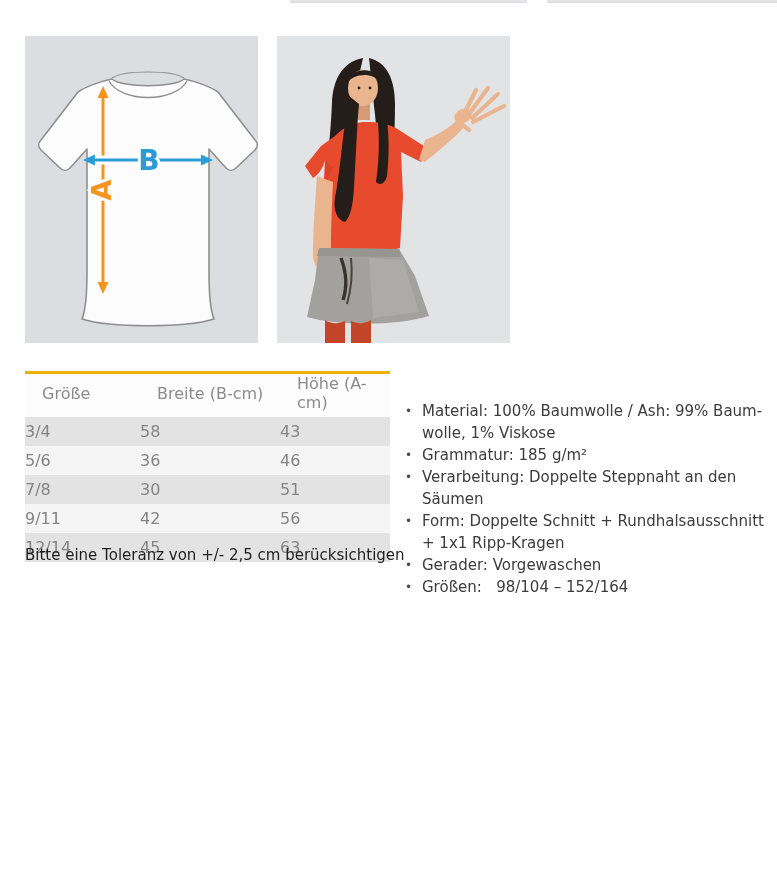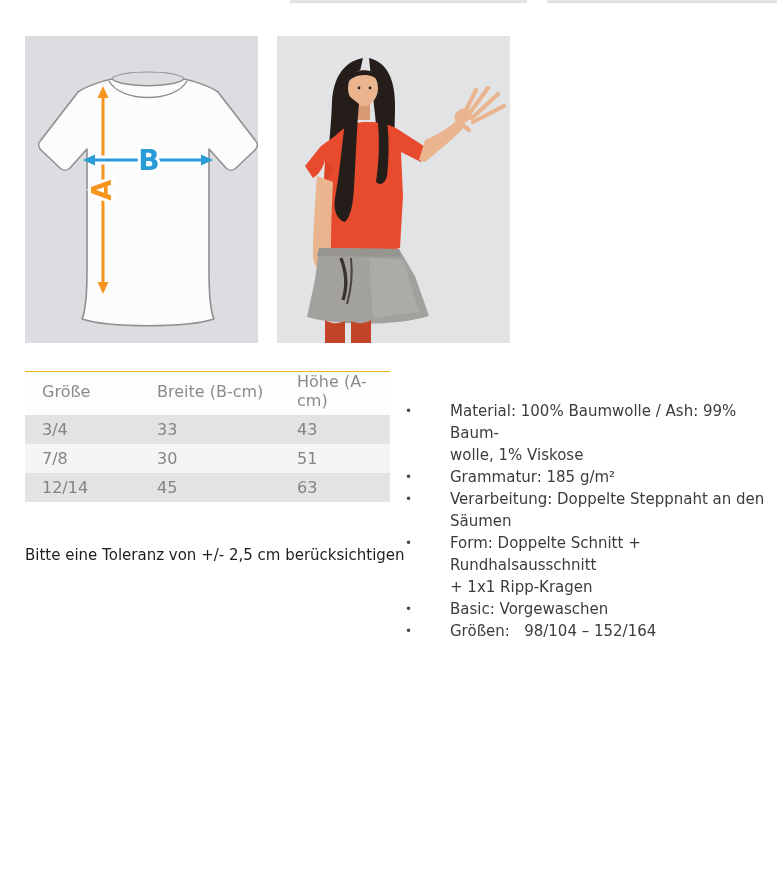--- a/index.html
+++ b/index.html
@@ -15,35 +15,35 @@
   .panel { position:absolute; top:36px; width:233px; height:307px; overflow:hidden; }
   #diagram-panel { left:25px; background:#dcdde0; }
   #photo-panel  { left:277px; background:#e2e3e5; }
   .panel svg { display:block; width:233px; height:307px; }
 
   
   #size-table-wrap { position:absolute; left:25px; top:371px; width:365px; }
   table { border-collapse:collapse; width:365px; table-layout:fixed; }
   col.c1{width:115px;} col.c2{width:140px;} col.c3{width:110px;}
   thead th { font-weight:400; text-align:left; font-size:16px; color:#8b8b8b;
-    padding:0 0 5px 17px; height:22px; border-top:1px solid #eab308; background:#fdfdfd; }
-  tbody td { font-size:16px; color:#848484; padding-left:17px; height:29px; }
+    padding:0 0 5px 17px; height:22px; border-top:3px solid #eab308; background:#fdfdfd; }
+  tbody td { font-size:16px; color:#848484; padding-left:0; height:29px; }
   tbody tr:nth-child(odd)  { background:#e3e3e3; }
   tbody tr:nth-child(even) { background:#f5f5f5; }
 
   #tolerance-note { position:absolute; left:25px; top:546px; width:390px;
     font-size:15px; color:#1e1e1e; white-space:nowrap; }
 
   
   #right-col { position:absolute; left:405px; top:366px; width:372px; color:#3c3c3c; }
   #description-text { font-size:15px; line-height:22px; white-space:pre-line; }
   #details-list { list-style:none; margin-top:34px; }
   #details-list li { display:flex; font-size:15px; line-height:22px; }
   #details-list .bullet { width:17px; flex:0 0 17px; color:#4a4a4a; font-size:12px; line-height:22px; }
-  #details-list .btext { white-space:pre-wrap;margin-left:28px; }
+  #details-list .btext { white-space:pre-wrap; }
 
   svg text.dim-label { font-family:"DejaVu Sans","Liberation Sans",sans-serif;
     font-weight:bold; paint-order:stroke; stroke:#ffffff; stroke-width:6px; }
 </style>
 </head>
 <body>
 
 <div class="top-strip" id="strip1"></div>
 <div class="top-strip" id="strip2"></div>
 
@@ -144,29 +144,39 @@
     <thead>
       <tr>
           <th>Größe</th>
           <th>Breite (B-cm)</th>
           <th>Höhe (A-cm)</th>
         </tr>
     </thead>
     <tbody>
         <tr>
           <td>3/4</td>
-          <td>33</td>
+          <td>58</td>
           <td>43</td>
+        </tr>
+        <tr>
+          <td>5/6</td>
+          <td>36</td>
+          <td>46</td>
         </tr>
         <tr>
           <td>7/8</td>
           <td>30</td>
           <td>51</td>
         </tr>
         <tr>
+          <td>9/11</td>
+          <td>42</td>
+          <td>56</td>
+        </tr>
+        <tr>
           <td>12/14</td>
           <td>45</td>
           <td>63</td>
         </tr>
       </tbody>
   </table>
 </div>
 
 <div id="tolerance-note">Bitte eine Toleranz von +/- 2,5 cm berücksichtigen</div>
 
@@ -186,20 +196,20 @@
         <span class="btext">Verarbeitung: Doppelte Steppnaht an den
 Säumen</span>
       </li>
       <li>
         <span class="bullet">•</span>
         <span class="btext">Form: Doppelte Schnitt + Rundhalsausschnitt
 + 1x1 Ripp-Kragen</span>
       </li>
       <li>
         <span class="bullet">•</span>
-        <span class="btext">Basic: Vorgewaschen</span>
+        <span class="btext">Gerader: Vorgewaschen</span>
       </li>
       <li>
         <span class="bullet">•</span>
         <span class="btext">Größen:   98/104 – 152/164</span>
       </li>
     </ul>
 </div>
 
 </body></html>

